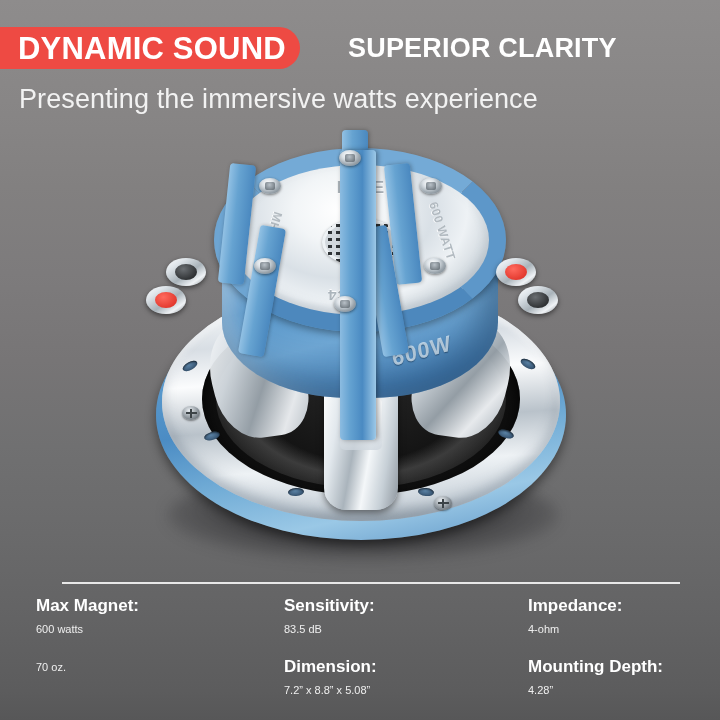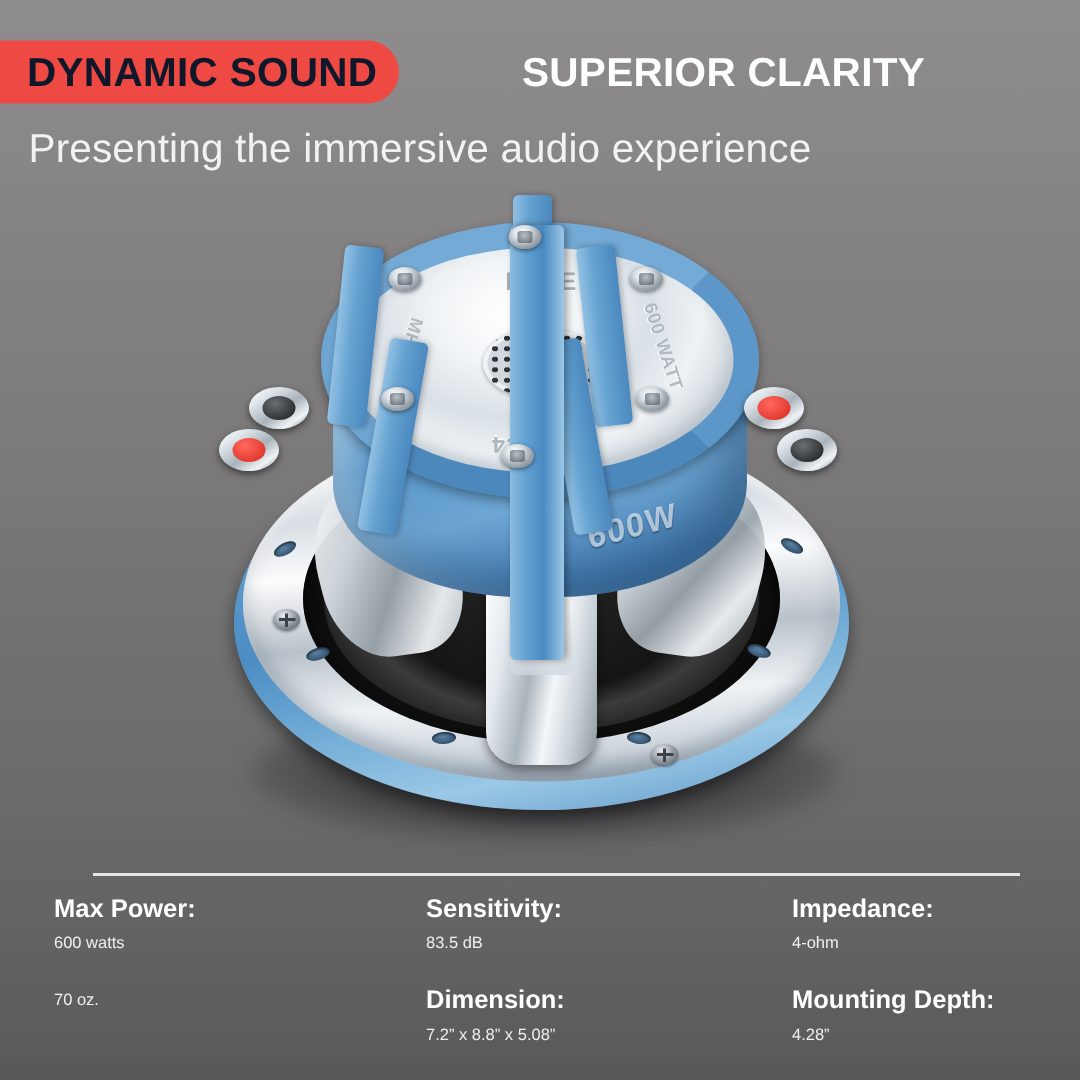--- a/index.html
+++ b/index.html
@@ -33,22 +33,22 @@
     top: 27px;
     height: 42px;
     padding: 0 14px 0 48px;
     background: #ee4a43;
     border-radius: 0 21px 21px 0;
     display: flex;
     align-items: center;
     box-sizing: border-box;
   }
   .hdr-badge-text {
-    color: #0f172a;
-    font-size: 27px;
+    color: #ffffff;
+    font-size: 31px;
     font-weight: 700;
     letter-spacing: 0.2px;
     line-height: 1;
     white-space: nowrap;
   }
   .hdr-title2 {
     position: absolute;
     left: 331px;
     top: 30px;
     color: #ffffff;
@@ -491,21 +491,21 @@
 </style>
 </head>
 <body>
 
 <div id="page">
 
   <div class="hdr-badge">
     <span class="hdr-badge-text">DYNAMIC SOUND</span>
   </div>
   <div class="hdr-title2">SUPERIOR CLARITY</div>
-  <div class="hdr-sub">Presenting the immersive audio experience</div>
+  <div class="hdr-sub">Presenting the immersive watts experience</div>
 
   <div class="stage">
     <div class="spk">
 
       <div class="spk-shadow"></div>
 
       <div class="rim-blue"></div>
       <div class="rim-chrome"></div>
 
       <div class="cone-well"></div>
@@ -570,21 +570,21 @@
       <div class="rim-screw rs2"></div>
 
     </div>
   </div>
 
   <div class="divider"></div>
 
   <div class="specs">
     <div class="spec-spacer"></div>
     <div class="spec-cell">
-      <div class="spec-label">Max Power:</div>
+      <div class="spec-label">Max Magnet:</div>
       <div class="spec-value">600 watts</div>
     </div>
     <div class="spec-cell">
       <div class="spec-label">Sensitivity:</div>
       <div class="spec-value">83.5 dB</div>
     </div>
     <div class="spec-cell">
       <div class="spec-label">Impedance:</div>
       <div class="spec-value">4-ohm</div>
     </div>

